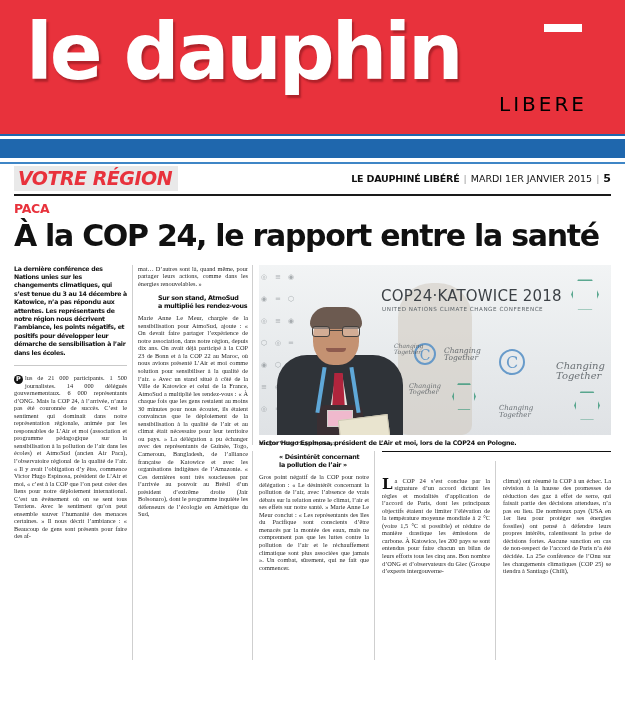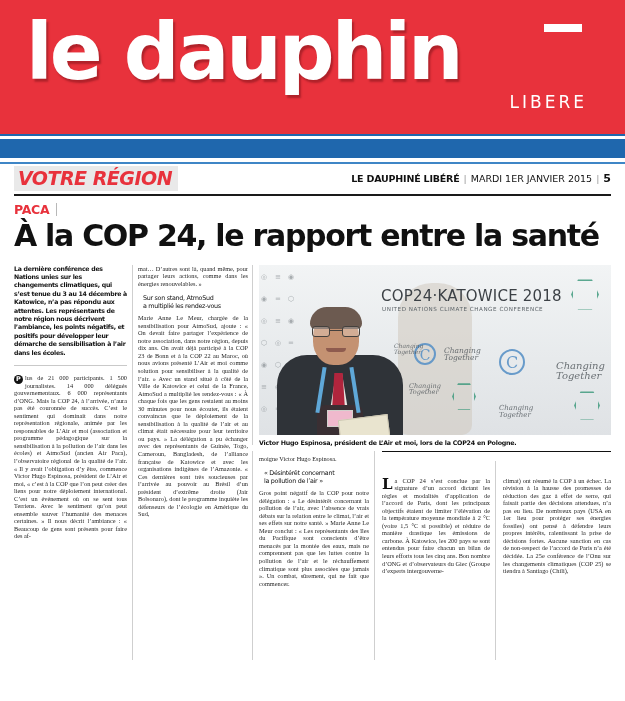--- a/index.html
+++ b/index.html
@@ -38,23 +38,23 @@
     color: #ffffff;
     line-height: 96px;
     white-space: nowrap;
     text-shadow: 2px 3px 2px rgba(90,10,14,0.40);
   }
   .logo-sub {
     position: absolute;
     right: 14px;
     top: 88px;
     font-family: "DejaVu Sans", sans-serif;
-    font-size: 17px;
+    font-size: 20px;
     letter-spacing: 3px;
-    color: #ffffff;
+    color: #000000;
   }
   .macron {
     position: absolute;
     right: 19px;
     top: 20px;
     width: 38px;
     height: 8px;
     background: #ffffff;
   }
 
@@ -100,20 +100,21 @@
 
   .rule-black { width: 597px; height: 1.5px; background: #1a1a1a; margin: 2px 14px 0 14px; }
 
   
   .kicker-row {
     margin: 5px 14px 0 14px;
     display: flex;
     align-items: baseline;
     gap: 7px;
     height: 16px;
+    flex-direction: column;
   }
   .kicker-tag {
     font-family: "DejaVu Sans", sans-serif;
     font-weight: bold;
     font-size: 12.5px;
     color: #e8323c;
     letter-spacing: -0.3px;
   }
   .kicker-divider {
     display: inline-block;
@@ -195,27 +196,27 @@
     font-family: "DejaVu Serif", serif;
     font-weight: bold;
     font-size: 15px;
     line-height: 13px;
     margin: 1px 2px 0 0;
     color: #111;
   }
 
   .subhead {
     font-family: "DejaVu Sans", sans-serif;
-    font-weight: normal;
+    font-weight: bold;
     font-size: 6.4px;
     line-height: 8px;
     letter-spacing: -0.3px;
     color: #111;
     text-align: left;
-    margin: 7px 0 4px 5px;
+    margin: 7px 0 4px 20px;
   }
 
   
   .vrule {
     position: absolute;
     width: 1px;
     background: #cfcfcf;
   }
 
   
@@ -547,21 +548,21 @@
           <div class="p-glass-l"></div>
           <div class="p-bridge"></div>
           <div class="p-glass-r"></div>
         </div>
         <div class="p-mouth"></div>
       </div>
     </div>
     <div class="caption">Victor Hugo Espinosa, président de L’Air et moi, lors de la COP24 en Pologne.</div>
   </div>
 
-  <div class="col" style="left:245px; width:110px; top:190px; height:205px;">
+  <div class="col" style="left:245px; width:110px; top:174px; height:205px;">
     <p>moigne Victor Hugo Espinosa.</p>
     <div class="subhead">
       <span>« Désintérêt concernant</span><br>
       <span>la pollution de l’air »</span>
     </div>
     <p style="text-indent:0">Gros point négatif de la COP pour notre délégation : « Le désintérêt concernant la pollution de l’air, avec l’absence de vrais débats sur la relation entre le climat, l’air et ses effets sur notre santé. » Marie Anne Le Meur conclut : « Les représentants des îles du Pacifique sont conscients d’être menacés par la montée des eaux, mais ne comprennent pas que les luttes contre la pollution de l’air et le réchauffement climatique sont plus associées que jamais ». Un combat, sûrement, qui ne fait que commencer.</p>
   </div>
 
   <div class="sec-rule"></div>
 

